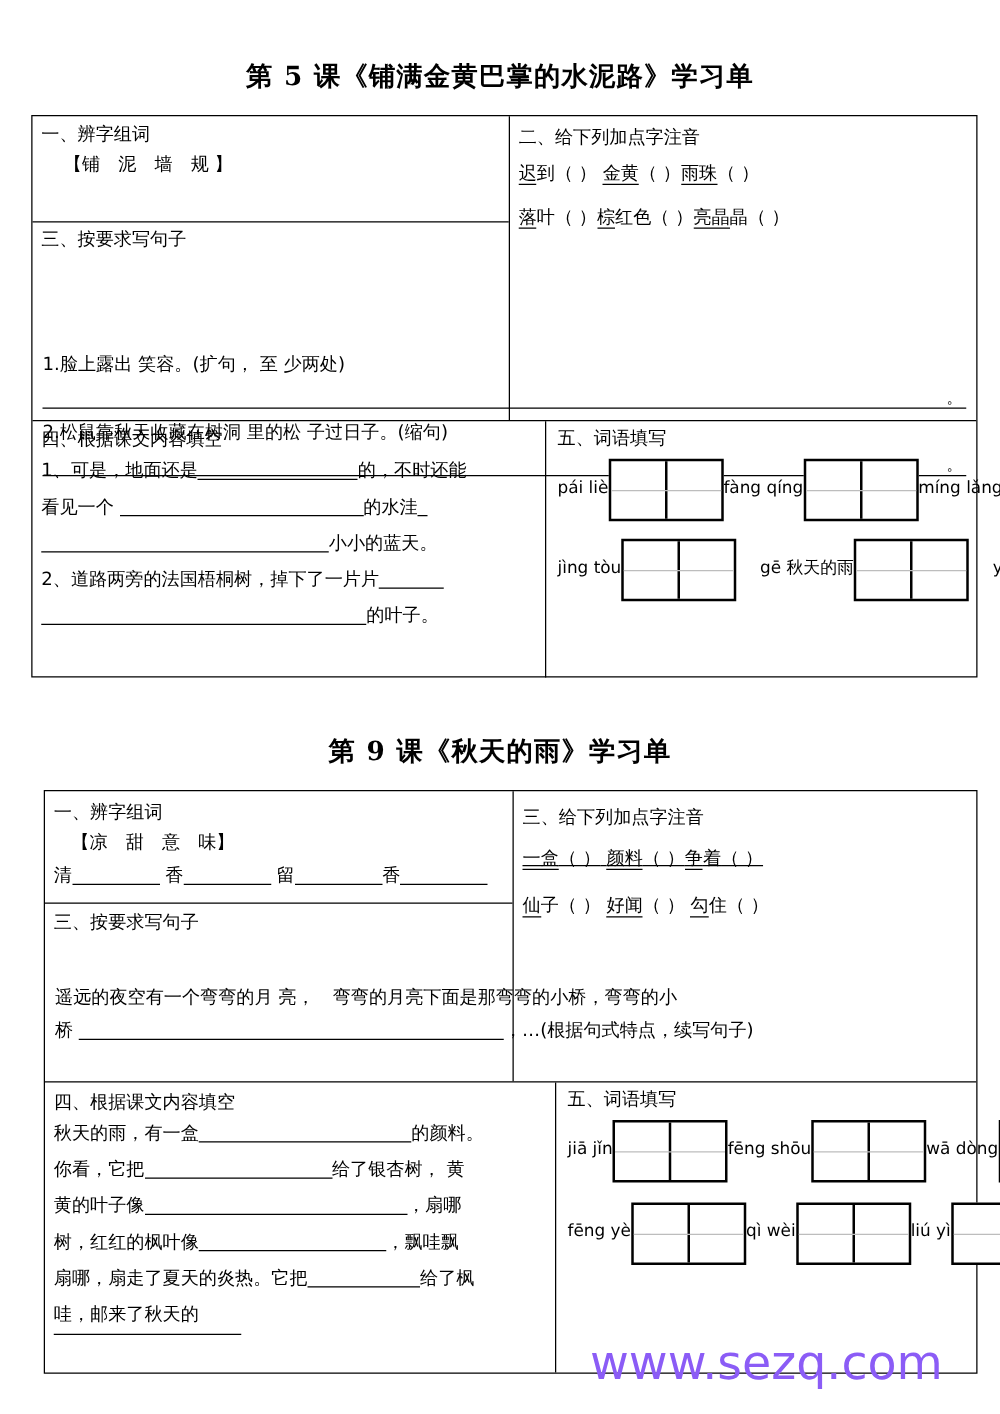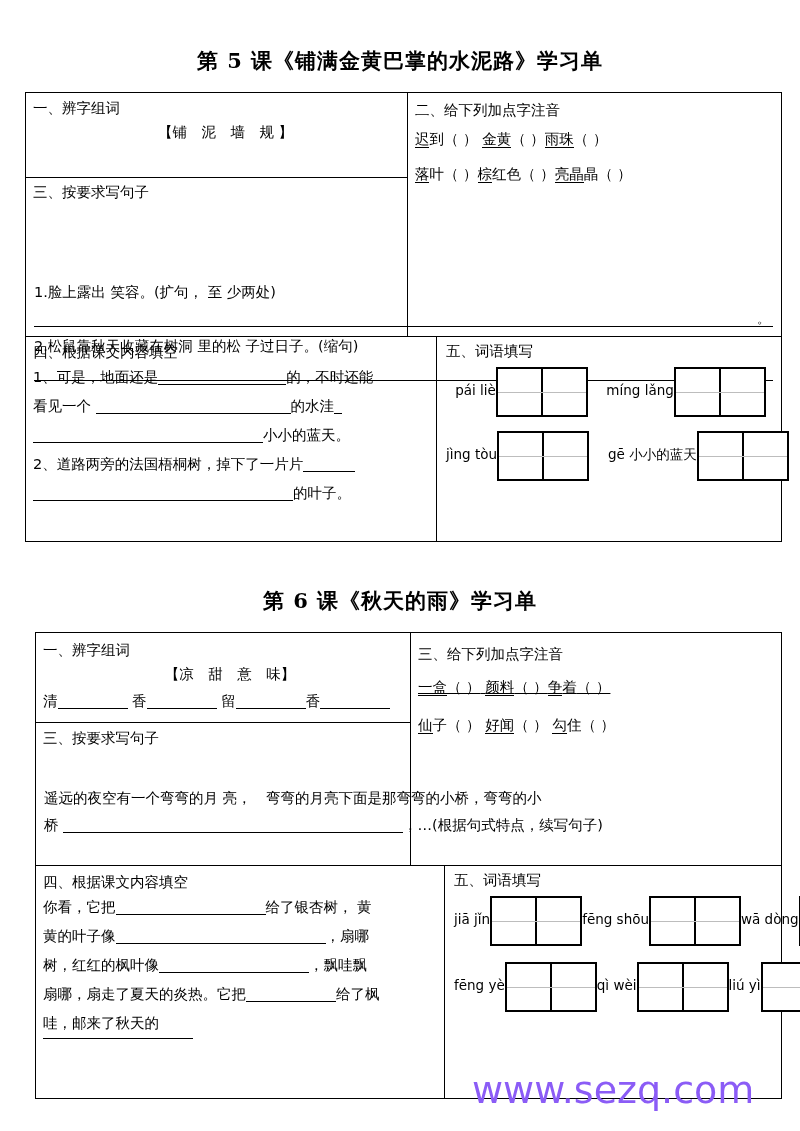--- a/index.html
+++ b/index.html
@@ -28,21 +28,21 @@
   #sheet1{left:25px;top:92px;width:757px;height:450px;}
   #sheet2{left:35px;top:632px;width:747px;height:467px;}
 
   .row{display:flex;width:100%;box-sizing:border-box;}
   .cell{box-sizing:border-box;padding:5px 7px 4px 7px;position:relative;}
   .bb{border-bottom:1px solid #000;}
   .br{border-right:1px solid #000;}
 
   .heading{font-size:14.5px;line-height:21px;white-space:nowrap;}
   .bodyline{font-size:14.5px;line-height:27px;white-space:nowrap;}
-  .ctr{text-align:center;}
+  .ctr{text-align:left;}
 
   
   .dot{border-bottom:1.4px solid #000;}
 
   
   .u{display:inline-block;border-bottom:1px solid #000;vertical-align:-3px;}
   .u60{width:60px}.u52{width:52px}.u70{width:70px}
   .u90{width:90px}.u128{width:128px}.u150{width:150px}
   .u170{width:170px}.u195{width:195px}.u210{width:210px}.u230{width:230px}
   .u260{width:260px}.u340{width:340px}
@@ -151,56 +151,63 @@
 
         <div class="pin-row">
           <div class="pin-item">
             <div class="pin-text">pái  liè</div>
             <div class="grid2">
                 <div class="half"></div>
                 <div class="half"></div>
               </div>
           </div>
           <div class="pin-item">
+            <div class="pin-text">fàng qíng</div>
+            <div class="grid2">
+                <div class="half"></div>
+                <div class="half"></div>
+              </div>
+          </div>
+          <div class="pin-item">
             <div class="pin-text">míng lǎng</div>
             <div class="grid2">
                 <div class="half"></div>
                 <div class="half"></div>
               </div>
           </div>
         </div>
 
         <div class="pin-row" style="margin-top:14px;gap:19px;">
           <div class="pin-item">
             <div class="pin-text">jìng tòu</div>
             <div class="grid2">
                 <div class="half"></div>
                 <div class="half"></div>
               </div>
           </div>
           <div class="pin-item">
-            <div class="pin-text">gē 小小的蓝天</div>
+            <div class="pin-text">gē 秋天的雨</div>
             <div class="grid2">
                 <div class="half"></div>
                 <div class="half"></div>
               </div>
           </div>
           <div class="pin-item">
             <div class="pin-text">yǔ zhū</div>
             <div class="grid2">
                 <div class="half"></div>
                 <div class="half"></div>
               </div>
           </div>
         </div>
       </div>
     </div>
   </div>
 
-  <div class="wtitle" id="ws2-title">第 6 课《秋天的雨》学习单</div>
+  <div class="wtitle" id="ws2-title">第 9 课《秋天的雨》学习单</div>
 
   <div class="sheet" id="sheet2">
 
     <div class="row" style="height:232px;">
       <div class="cell br" style="width:375px;padding:0;">
 
         <div class="cell bb" style="height:90px;padding-top:7px;">
           <div class="heading">一、辨字组词</div>
           <div class="bodyline ctr" style="padding-left:14px;">【凉　甜　意　味】</div>
           <div class="bodyline">
@@ -231,20 +238,23 @@
       <div class="bodyline" style="padding-left:8px;">遥远的夜空有一个弯弯的月  亮，　弯弯的月亮下面是那弯弯的小桥，弯弯的小</div>
       <div class="bodyline" style="padding-left:8px;">
         <span>桥</span> <span class="u u340"></span><span>，…(根据句式特点，续写句子)</span>
       </div>
     </div>
 
     <div class="row" style="position:absolute;left:0;top:232px;width:100%;height:233px;border-top:1px solid #000;box-sizing:border-box;">
       <div class="cell br" style="width:410px;padding-top:6px;">
         <div class="heading">四、根据课文内容填空</div>
         <div class="nowrapflow">
+          <span>秋天的雨，有一盒</span><span class="u u170"></span><span>的颜料。</span>
+        </div>
+        <div class="nowrapflow">
           <span>你看，它把</span><span class="u u150"></span><span>给了银杏树，  黄</span>
         </div>
         <div class="nowrapflow">
           <span>黄的叶子像</span><span class="u u210"></span><span>，扇哪</span>
         </div>
         <div class="nowrapflow">
           <span>树，红红的枫叶像</span><span class="u u150"></span><span>，飘哇飘</span>
         </div>
         <div class="nowrapflow">
           <span>扇哪，扇走了夏天的炎热。它把</span><span class="u u90"></span><span>给了枫</span>

